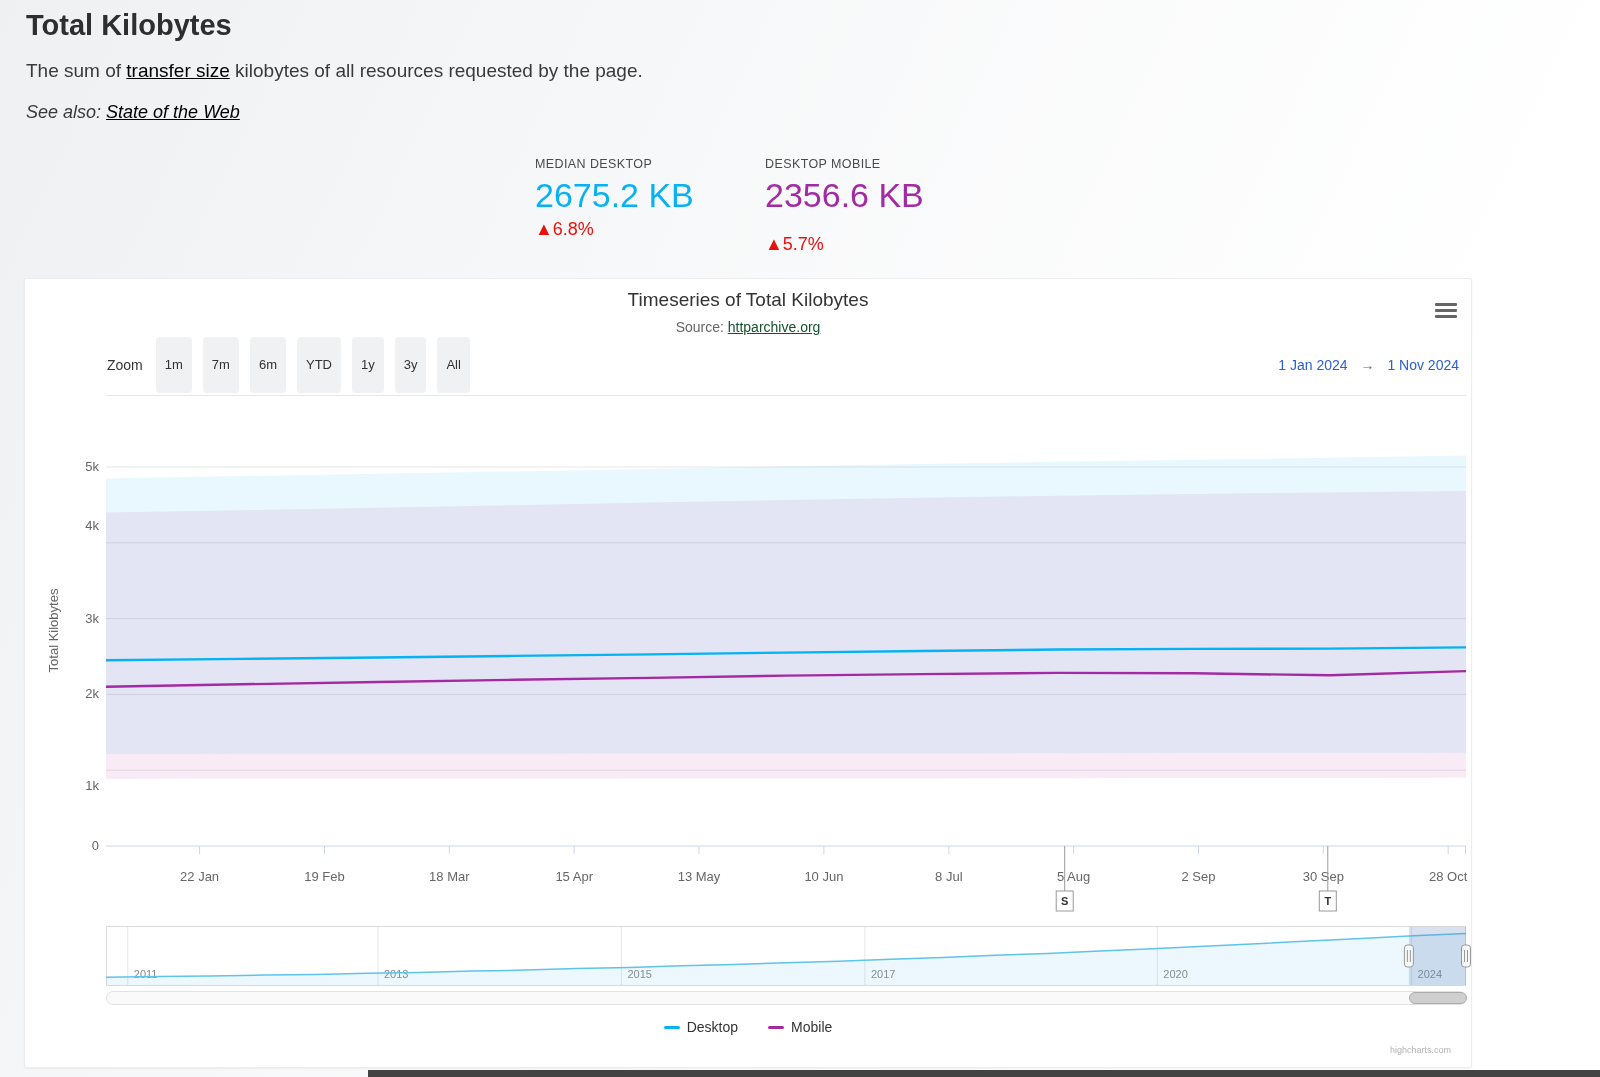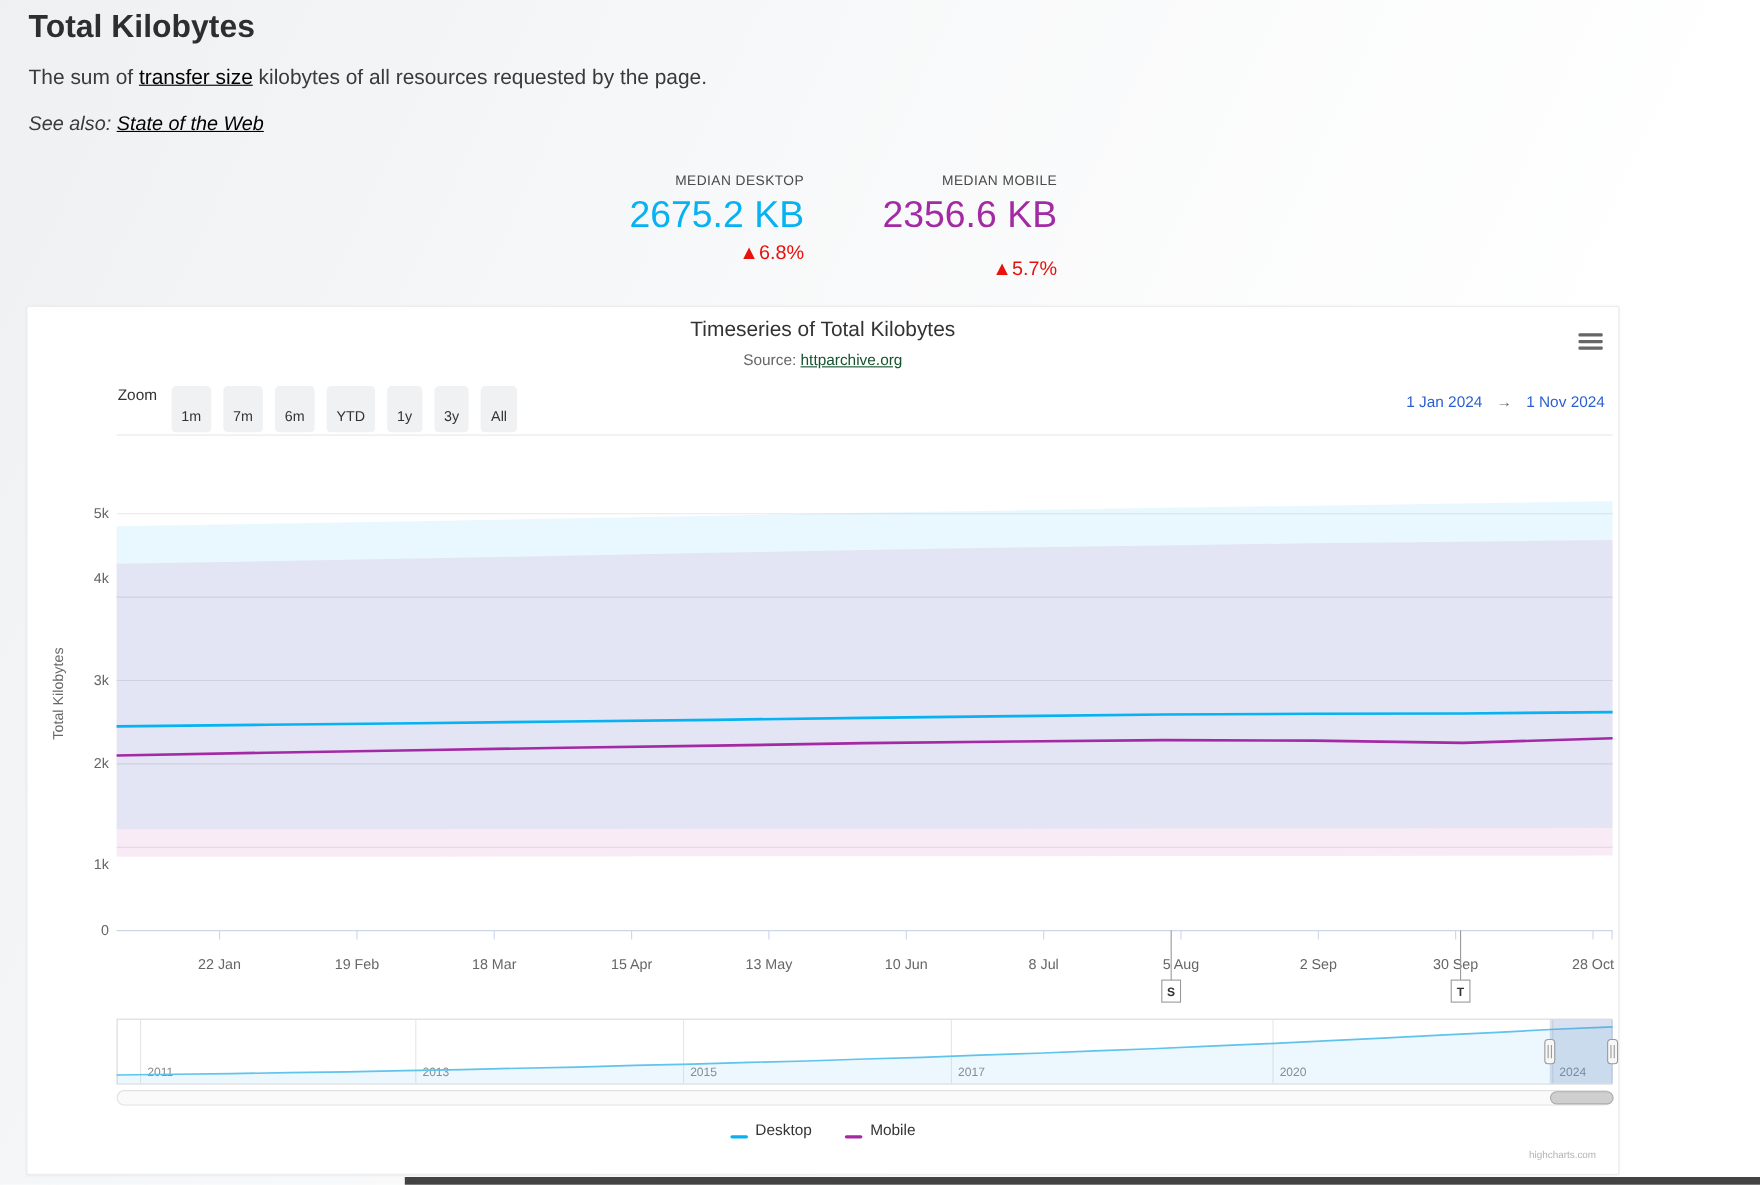--- a/index.html
+++ b/index.html
@@ -14,39 +14,39 @@
 
   
   .page-header { position:absolute; left:26px; top:6px; width:1100px; }
   h1.title { margin:0; font-size:29px; font-weight:700; color:#2e2e2e; line-height:38px; }
   .desc { margin:14px 0 0 0; font-size:19px; color:#3a3a3a; line-height:26px; }
   .desc a, .see-also a { color:#000000; text-decoration:underline; }
   .see-also { margin:18px 0 0 0; font-size:18px; font-style:italic; color:#3a3a3a; }
 
   
   .stats { position:absolute; left:24px; top:156px; width:1448px; display:flex; justify-content:center; gap:34px; }
-  .stat { min-width:196px; text-align:right; }
+  .stat { min-width:196px; text-align:left; }
   .stat-label { font-size:12.5px; letter-spacing:0.4px; color:#4a4a4a; line-height:16px; }
   .stat-value { font-size:34px; line-height:42px; margin-top:2px; }
   .stat-change { font-size:18px; line-height:24px; margin-top:1px; }
 
   
   .card {
     position:absolute; left:24px; top:278px; width:1448px; height:790px;
     background:#fff; border:1px solid #ededed; border-radius:2px;
     box-shadow:0 1px 2px rgba(0,0,0,0.05);
   }
   .chart-title { position:absolute; top:10px; left:0; width:100%; text-align:center; font-size:19px; color:#333; }
   .chart-source { position:absolute; top:40px; left:0; width:100%; text-align:center; font-size:14px; color:#666; }
   .chart-source a { color:#14532d; text-decoration:underline; }
 
   .hamburger { position:absolute; left:1408px; top:22px; width:26px; height:20px; cursor:pointer; padding:2px; }
   .hamburger span { display:block; width:22px; height:3px; background:#666; margin:0 0 3px 0; border-radius:1px; }
 
-  .zoom-row { position:absolute; left:82px; top:72px; height:28px; display:flex; gap:11px; }
+  .zoom-row { position:absolute; left:82px; top:72px; height:28px; display:flex; align-items:center; gap:11px; }
   .zoom-label { font-size:14px; color:#333; margin-right:2px; }
   .zoom-btn {
     font-family:inherit; font-size:13px; color:#333; background:#f0f1f3; border:0;
     border-radius:4px; padding:21px 9px; line-height:14px; cursor:pointer;
   }
   .range { position:absolute; right:12px; top:78px; font-size:14px; }
   .range .rdate { color:#2a5fd1; cursor:pointer; }
   .range .rarrow { color:#666; margin:0 9px; }
 
   .divider { position:absolute; left:81px; top:116px; width:1360px; height:1px; background:#e7e7e7; }
@@ -68,21 +68,21 @@
   .scrollbar {
     position:absolute; left:81px; top:712px; width:1360px; height:14px;
     background:#fafafa; border:1px solid #e2e2e2; border-radius:7px;
   }
   .scroll-thumb {
     position:absolute; left:1302px; top:0px; width:58px; height:12px;
     background:#cfcfcf; border:1px solid #ababab; border-radius:6px;
   }
 
   .legend { position:absolute; left:0; top:740px; width:100%; display:flex; justify-content:center; gap:30px; align-items:center; }
-  .legend-item { display:flex; align-items:flex-end; gap:7px; cursor:pointer; font-size:14px; color:#333; }
+  .legend-item { display:flex; align-items:center; gap:7px; cursor:pointer; font-size:14px; color:#333; }
   .legend-swatch { display:inline-block; width:16px; height:3px; border-radius:2px; }
 
   .credit { position:absolute; right:20px; top:766px; font-size:9px; color:#b3b3b3; }
 
   .bottom-strip { position:absolute; left:368px; top:1070px; width:1232px; height:7px; background:#434343; }
 </style>
 </head>
 <body>
 
 <div class="page-header">
@@ -91,21 +91,21 @@
   <p class="see-also"><span>See also: </span><a>State of the Web</a></p>
 </div>
 
 <div class="stats">
   <div class="stat">
     <div class="stat-label">MEDIAN DESKTOP</div>
     <div class="stat-value" style="color: rgb(6, 178, 241);">2675.2 KB</div>
     <div class="stat-change" style="color: rgb(232, 17, 11);">▲6.8%</div>
   </div>
   <div class="stat">
-    <div class="stat-label">MEDIAN MOBILE</div>
+    <div class="stat-label">DESKTOP MOBILE</div>
     <div class="stat-value" style="color: rgb(163, 42, 164);">2356.6 KB</div>
     <div class="stat-change" style="color: rgb(232, 17, 11); margin-top: 16px;">▲5.7%</div>
   </div>
 </div>
 
 <div class="card">
   <div class="chart-title">Timeseries of Total Kilobytes</div>
   <div class="chart-source"><span>Source: </span><a>httparchive.org</a></div>
 
   <div class="hamburger">

